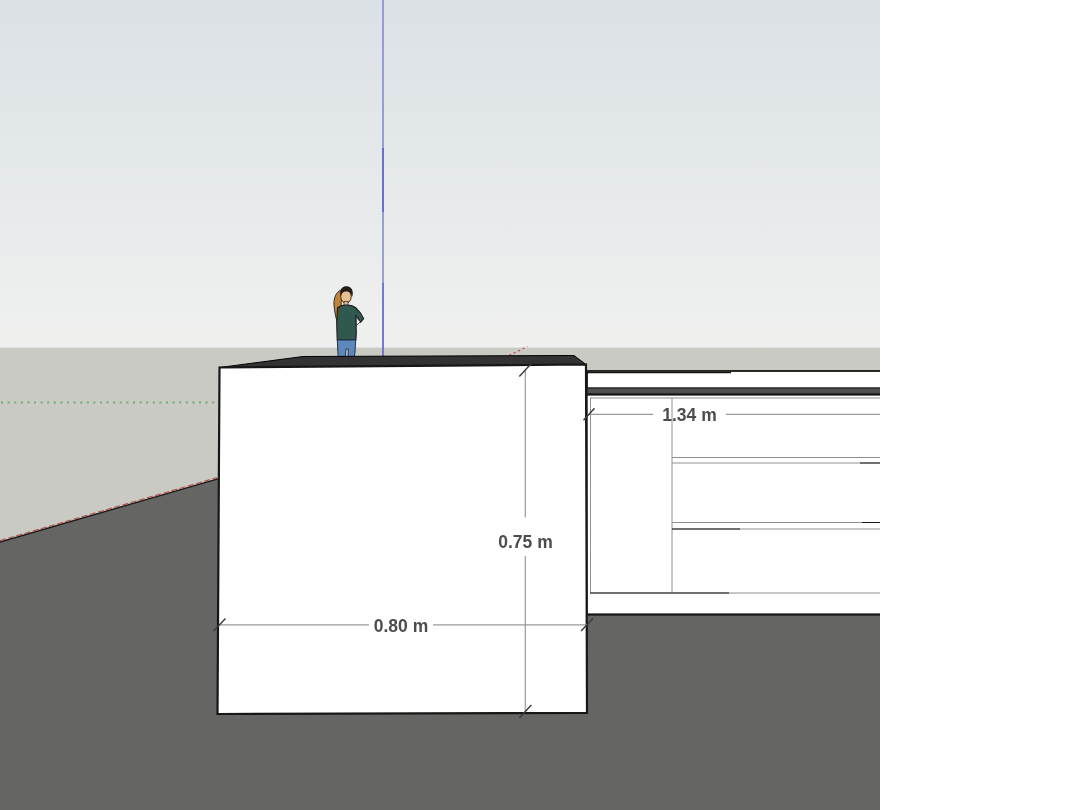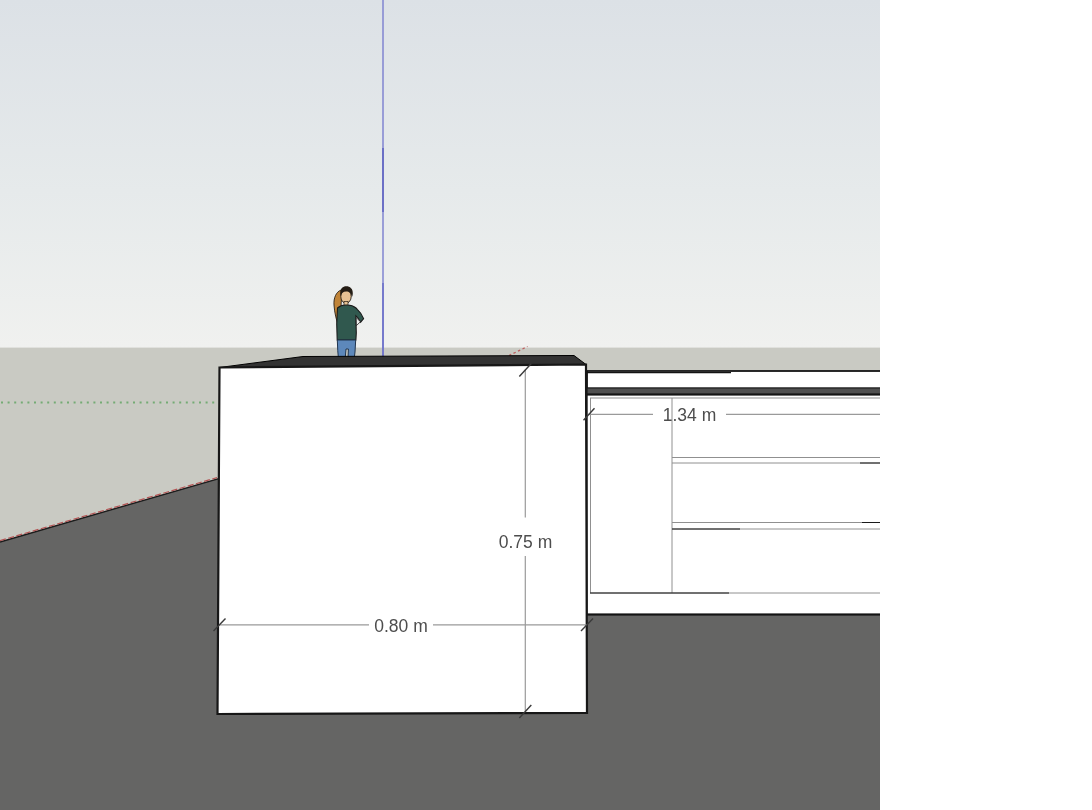--- a/index.html
+++ b/index.html
@@ -2,20 +2,21 @@
 <html><head>
 <meta charset="utf-8">
 <style>
   html, body { margin: 0; padding: 0; background: #ffffff; }
   .viewport {
     position: relative;
     width: 880px;
     height: 810px;
     overflow: hidden;
     font-family: "Liberation Sans", sans-serif;
+    font-weight: bold;
   }
   .viewport svg { display: block; }
   svg text.dim-label {
     font-family: "Liberation Sans", sans-serif;
     font-size: 17.5px;
     fill: #4d4d4d;
     text-anchor: middle;
   }
 </style>
 </head>

